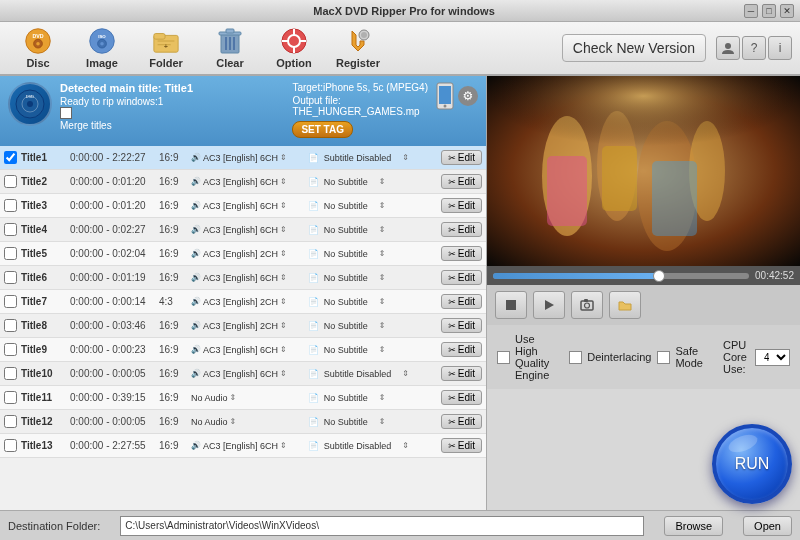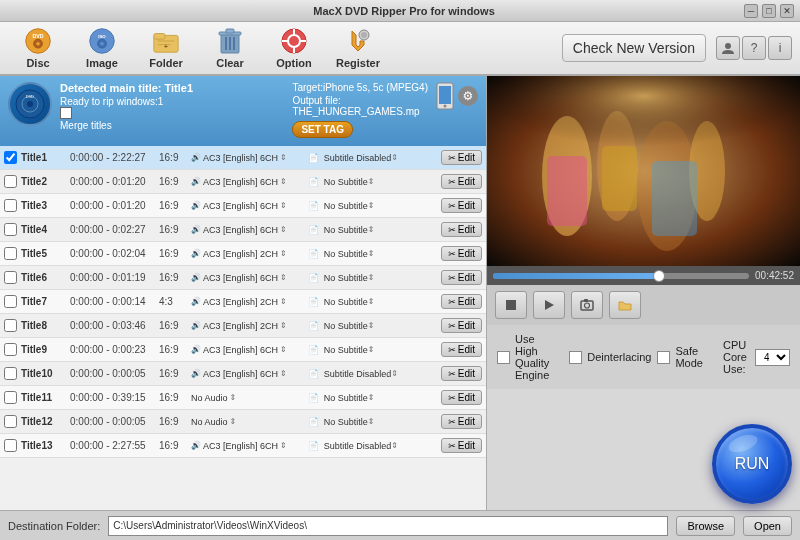--- a/index.html
+++ b/index.html
@@ -200,21 +200,21 @@
       font-size: 10px;
     }
     .title-row:nth-child(odd) { background: #f8f8f8; }
     .title-row:nth-child(even) { background: #efefef; }
     .title-row.selected { background: #cce4f8; }
     .row-check { width: 13px; height: 13px; flex-shrink: 0; cursor: pointer; }
     .row-name { width: 45px; font-weight: bold; color: #333; flex-shrink: 0; }
     .row-time { width: 85px; color: #444; flex-shrink: 0; }
     .row-ratio { width: 28px; color: #444; flex-shrink: 0; }
     .row-audio { flex: 1; color: #333; font-size: 9px; display: flex; align-items: center; gap: 2px; }
-    .row-subtitle { flex: 1; color: #333; font-size: 9px; display: flex; align-items: center; gap: 0; }
+    .row-subtitle { flex: 1; color: #333; font-size: 9px; display: flex; align-items: center; gap: 11px; }
     .edit-btn {
       background: linear-gradient(to bottom, #e8e8e8, #ccc);
       border: 1px solid #999;
       border-radius: 3px;
       padding: 1px 6px;
       font-size: 10px;
       cursor: pointer;
       white-space: nowrap;
       flex-shrink: 0;
       display: flex;
@@ -382,21 +382,21 @@
     }
 
     
     #bottom-bar {
       height: 30px;
       background: #d0d0d0;
       border-top: 1px solid #aaa;
       display: flex;
       align-items: center;
       padding: 0 8px;
-      gap: 8px;
+      gap: 20px;
     }
     #dest-label {
       font-size: 11px;
       color: #333;
       white-space: nowrap;
     }
     #dest-input {
       flex: 1;
       height: 20px;
       border: 1px solid #888;

